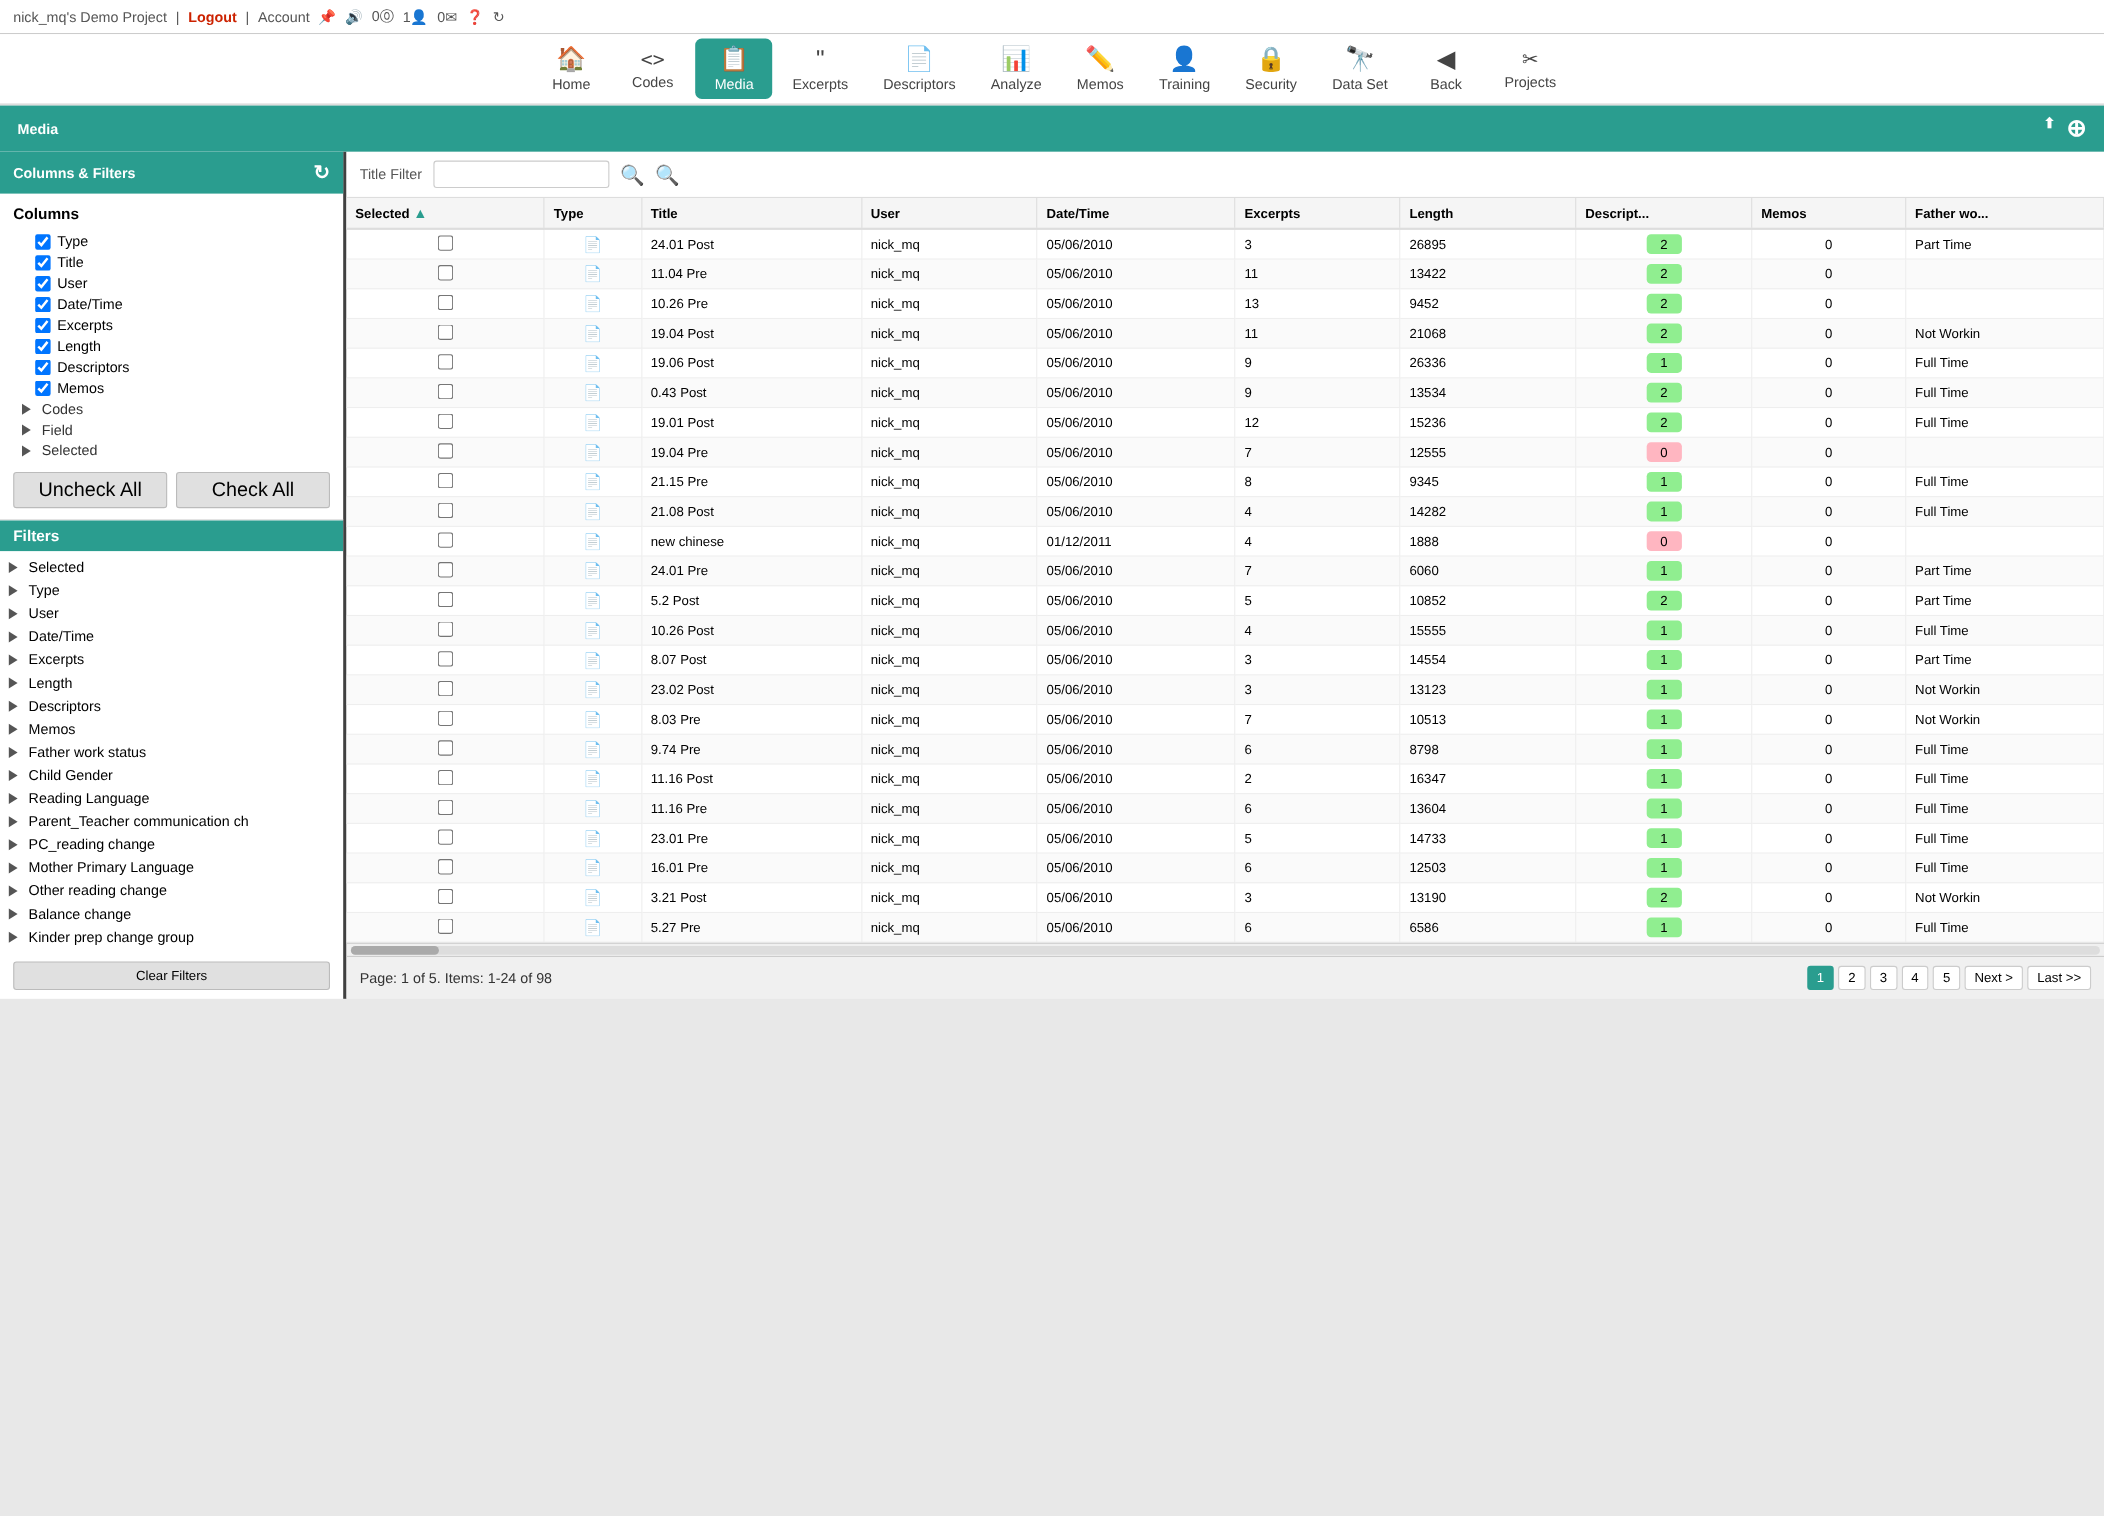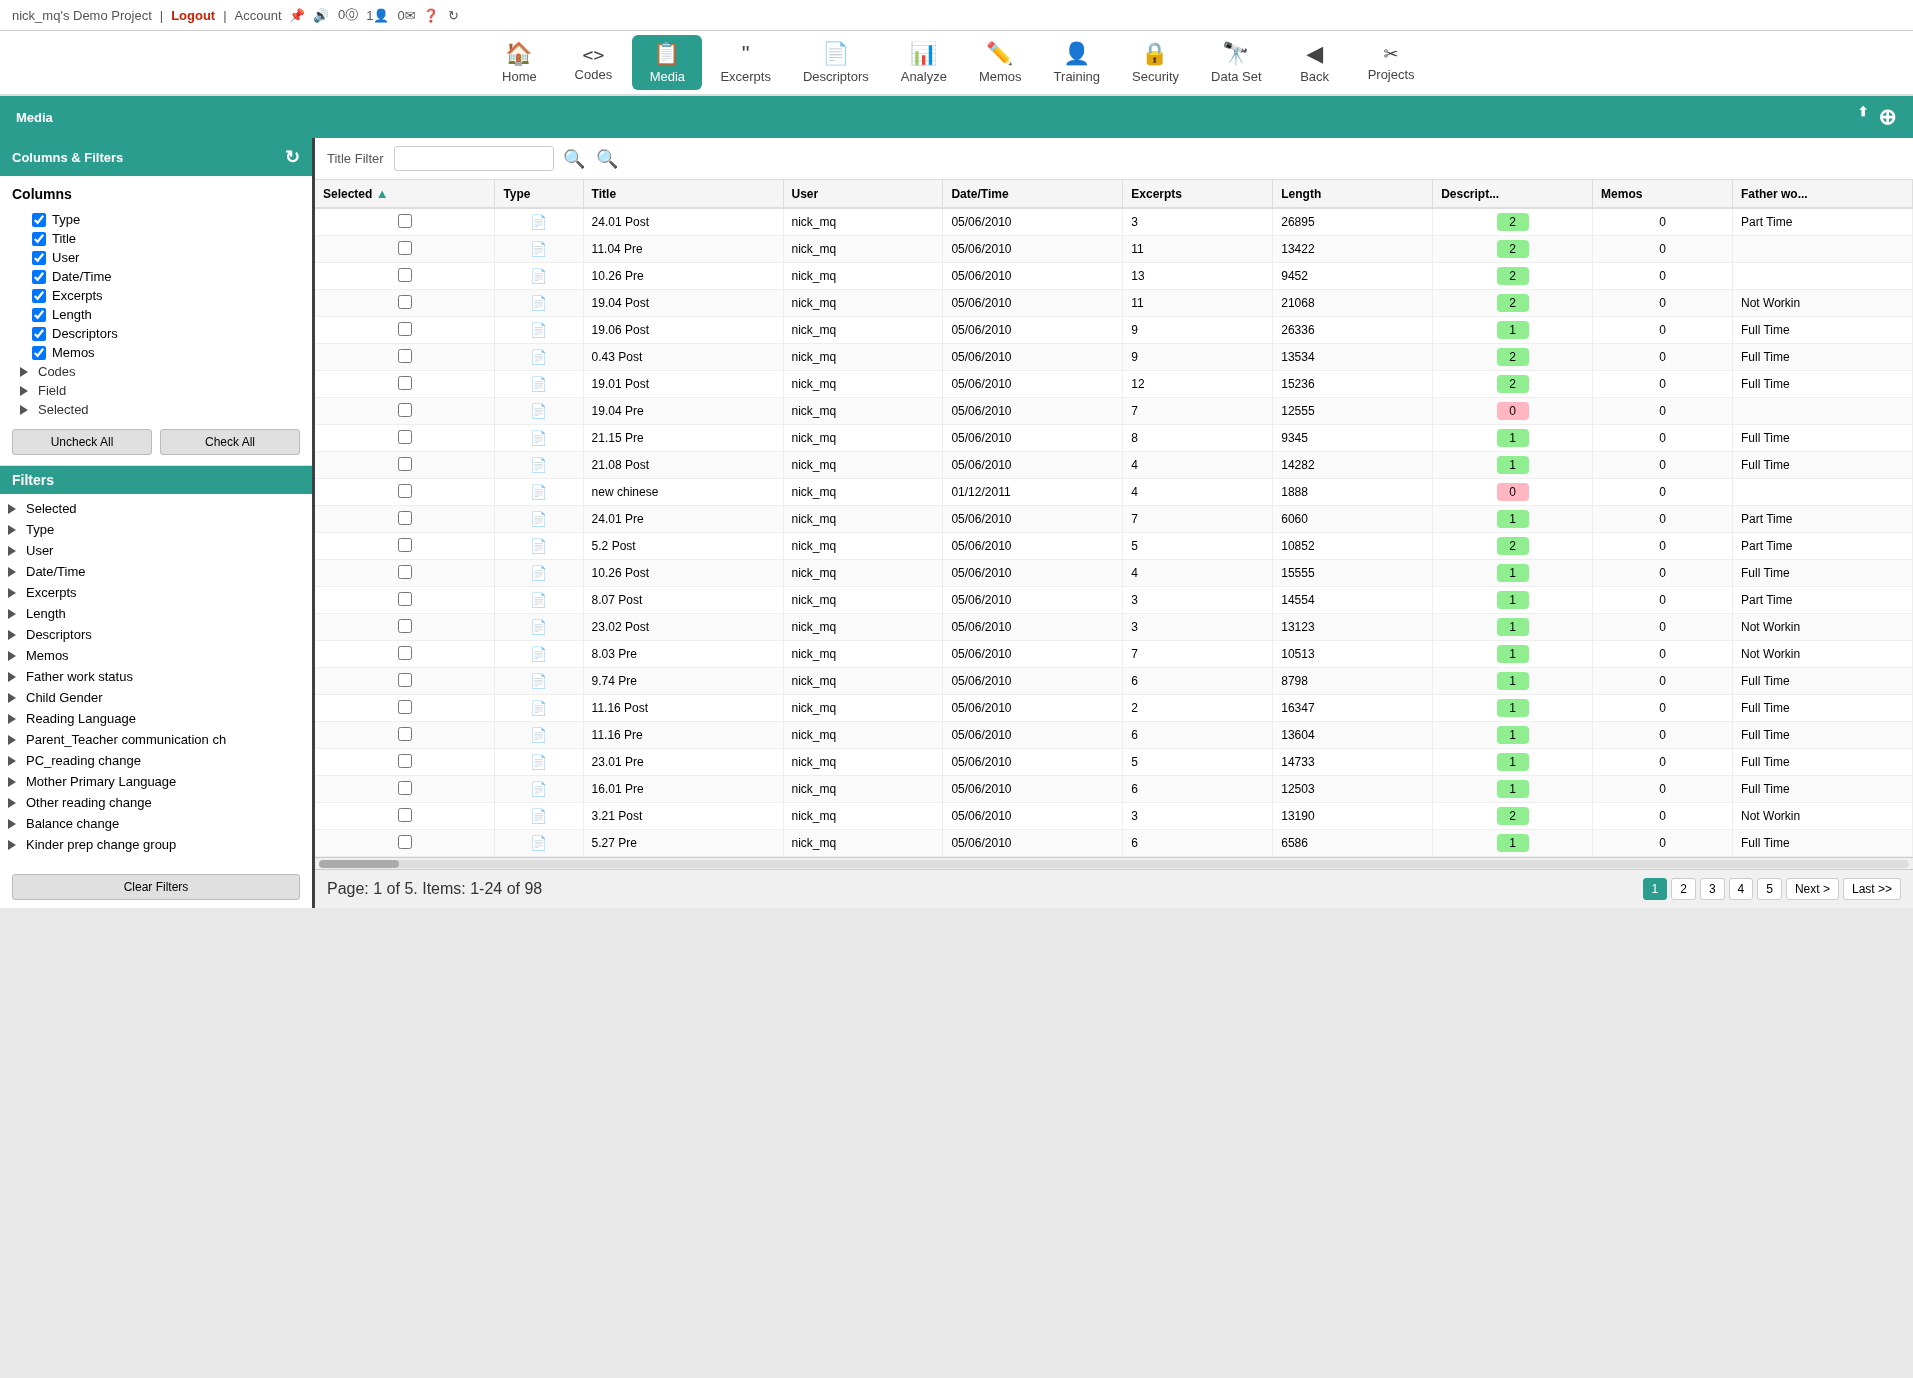--- a/index.html
+++ b/index.html
@@ -39,21 +39,21 @@
     .filters-title-bar { background: #2a9d8f; color: white; padding: 8px 12px; display: flex; align-items: center; justify-content: space-between; font-size: 15px; font-weight: bold; }
     .refresh-icon { cursor: pointer; font-size: 18px; }
 
     .columns-section { padding: 10px 12px; border-bottom: 1px solid #ddd; }
     .section-title { font-weight: bold; font-size: 14px; margin-bottom: 8px; }
     .col-item { display: flex; align-items: center; gap: 6px; padding: 2px 0 2px 20px; }
     .col-item input[type=checkbox] { width: 14px; height: 14px; }
     .col-group { padding: 2px 0 2px 8px; display: flex; align-items: center; gap: 6px; cursor: pointer; color: #333; }
     .triangle { display: inline-block; width: 0; height: 0; border-top: 5px solid transparent; border-bottom: 5px solid transparent; border-left: 8px solid #555; margin-right: 4px; }
     .col-buttons { display: flex; gap: 8px; margin-top: 10px; }
-    .col-btn { flex: 1; padding: 5px; background: #e0e0e0; border: 1px solid #bbb; border-radius: 3px; cursor: pointer; text-align: center; font-size: 12px; }
+    .col-btn { flex: 1; padding: 5px; background: #e0e0e0; border: 1px solid #bbb; border-radius: 3px; cursor: pointer; text-align: center; font-size: 18px; }
 
     .filters-section { flex: 1; overflow: hidden; display: flex; flex-direction: column; }
     .filters-header { background: #2a9d8f; color: white; padding: 6px 12px; font-size: 14px; font-weight: bold; }
     .filters-list { flex: 1; overflow-y: auto; padding: 4px 0; }
     .filter-item { display: flex; align-items: center; gap: 6px; padding: 3px 8px; cursor: pointer; }
     .clear-filters-btn { margin: 6px 12px 8px; padding: 5px; background: #e0e0e0; border: 1px solid #bbb; border-radius: 3px; cursor: pointer; text-align: center; font-size: 12px; }
 
     
     .right-panel { flex: 1; display: flex; flex-direction: column; }
 
@@ -72,21 +72,21 @@
     td { padding: 4px 8px; border-right: 1px solid #eee; border-bottom: 1px solid #eee; white-space: nowrap; font-size: 12px; }
     tr:nth-child(even) { background: #fafafa; }
     .badge { display: inline-block; padding: 2px 10px; border-radius: 4px; font-size: 12px; text-align: center; min-width: 32px; }
     .badge-green { background: #90ee90; color: #000; }
     .badge-pink { background: #ffb6c1; color: #000; }
     .doc-icon { color: #777; font-size: 14px; }
     td input[type=checkbox] { width: 14px; height: 14px; cursor: pointer; }
 
     
     .bottom-bar { background: #f0f0f0; border-top: 1px solid #ccc; padding: 8px 12px; display: flex; align-items: center; justify-content: space-between; }
-    .page-info { font-size: 16px; color: #333; }
+    .page-info { font-size: 13px; color: #333; }
     .pagination { display: flex; align-items: center; gap: 4px; }
     .page-btn { padding: 3px 8px; border: 1px solid #ccc; background: white; cursor: pointer; border-radius: 3px; font-size: 12px; }
     .page-btn.active { background: #2a9d8f; color: white; border-color: #2a9d8f; }
 
     .action-bar { background: white; border-top: 2px solid #ccc; padding: 8px 12px; display: flex; align-items: center; gap: 8px; }
     .action-btn { padding: 6px 14px; border: 1px solid #ccc; background: #e8e8e8; border-radius: 3px; cursor: pointer; font-size: 13px; }
     .action-btn-right { margin-left: auto; }
 
     .scrollbar-x { height: 12px; background: #f0f0f0; border-top: 1px solid #ccc; display: flex; align-items: center; padding: 0 4px; }
     .scrollbar-track { flex: 1; height: 8px; background: #ddd; border-radius: 4px; position: relative; }

